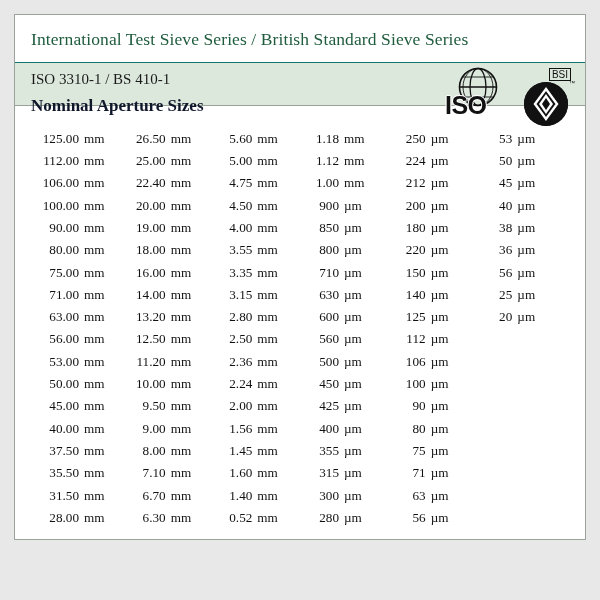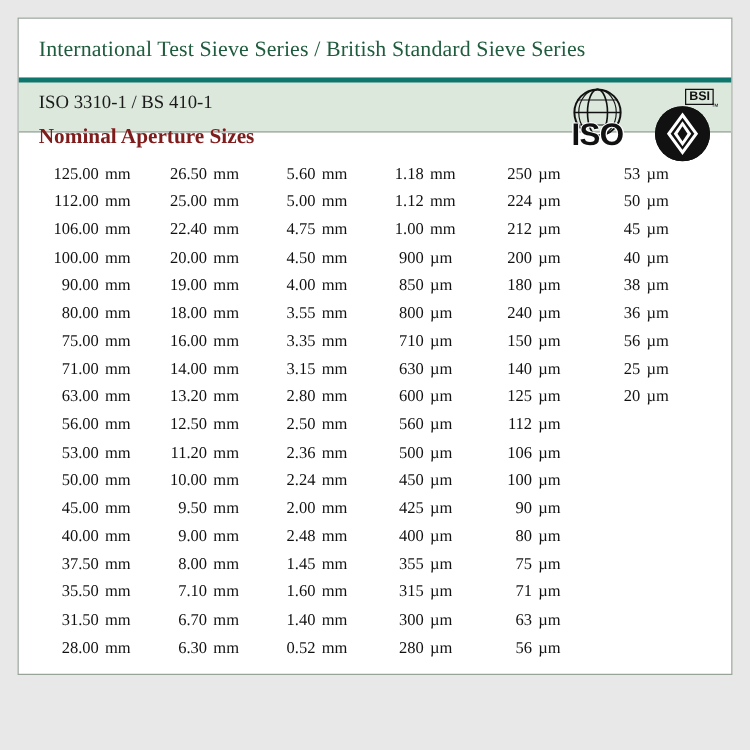--- a/index.html
+++ b/index.html
@@ -27,40 +27,40 @@
   }
   .main-title {
     color: #1f5c3d;
     font-size: 17.5px;
     padding: 14px 16px 12px 16px;
     white-space: nowrap;
     letter-spacing: 0.1px;
   }
   .header-band {
     background: #dde8dd;
-    border-top: 4px solid #0f766e;
+    border-top: 1px solid #0f766e;
     border-bottom: 1px solid #9aa39a;
     height: 68px;
     position: relative;
     box-sizing: border-box;
   }
   .std-line {
     position: absolute;
     left: 16px;
     top: 8px;
     font-size: 15px;
     color: #1a1a1a;
   }
   .sub-title {
     position: absolute;
     left: 16px;
     top: 33px;
     font-size: 17px;
     font-weight: bold;
-    color: #7f1d1d;
+    color: #0f172a;
   }
   .logos {
     position: absolute;
     right: 14px;
     top: 4px;
     display: flex;
     align-items: center;
     gap: 10px;
   }
   .iso-logo {
@@ -73,21 +73,20 @@
     left: 13px;
     top: 0px;
     width: 40px;
     height: 40px;
   }
   .iso-word {
     position: absolute;
     left: 0;
     top: 24px;
     width: 66px;
-    text-align: center;
     font-family: "Liberation Sans", sans-serif;
     font-weight: bold;
     font-size: 25px;
     letter-spacing: -0.5px;
     color: #111;
     text-shadow: 1px 0 0 #fff, -1px 0 0 #fff, 0 1px 0 #fff, 0 -1px 0 #fff;
   }
   .bsi-logo {
     position: relative;
     width: 50px;
@@ -101,21 +100,21 @@
     height: 44px;
     background: #111;
     border-radius: 50%;
   }
   .bsi-label {
     position: absolute;
     right: 0px;
     top: 0px;
     font-family: "Liberation Sans", sans-serif;
     font-size: 10px;
-    font-weight: bold;
+    font-weight: normal;
     color: #111;
     border: 1px solid #111;
     padding: 0 2px;
     line-height: 11px;
   }
   .bsi-tm {
     position: absolute;
     right: -4px;
     top: 12px;
     font-family: "Liberation Sans", sans-serif;
@@ -237,21 +236,21 @@
             <td class="cell c2"><span class="cell-inner"><span class="num">4.00</span><span class="unit">mm</span></span></td>
             <td class="cell c3"><span class="cell-inner"><span class="num">850</span><span class="unit">µm</span></span></td>
             <td class="cell c4"><span class="cell-inner"><span class="num">180</span><span class="unit">µm</span></span></td>
             <td class="cell c5"><span class="cell-inner"><span class="num">38</span><span class="unit">µm</span></span></td>
           </tr>
           <tr>
             <td class="cell c0"><span class="cell-inner"><span class="num">80.00</span><span class="unit">mm</span></span></td>
             <td class="cell c1"><span class="cell-inner"><span class="num">18.00</span><span class="unit">mm</span></span></td>
             <td class="cell c2"><span class="cell-inner"><span class="num">3.55</span><span class="unit">mm</span></span></td>
             <td class="cell c3"><span class="cell-inner"><span class="num">800</span><span class="unit">µm</span></span></td>
-            <td class="cell c4"><span class="cell-inner"><span class="num">240</span><span class="unit">µm</span></span></td>
+            <td class="cell c4"><span class="cell-inner"><span class="num">220</span><span class="unit">µm</span></span></td>
             <td class="cell c5"><span class="cell-inner"><span class="num">36</span><span class="unit">µm</span></span></td>
           </tr>
           <tr>
             <td class="cell c0"><span class="cell-inner"><span class="num">75.00</span><span class="unit">mm</span></span></td>
             <td class="cell c1"><span class="cell-inner"><span class="num">16.00</span><span class="unit">mm</span></span></td>
             <td class="cell c2"><span class="cell-inner"><span class="num">3.35</span><span class="unit">mm</span></span></td>
             <td class="cell c3"><span class="cell-inner"><span class="num">710</span><span class="unit">µm</span></span></td>
             <td class="cell c4"><span class="cell-inner"><span class="num">150</span><span class="unit">µm</span></span></td>
             <td class="cell c5"><span class="cell-inner"><span class="num">56</span><span class="unit">µm</span></span></td>
           </tr>
@@ -299,21 +298,21 @@
             <td class="cell c0"><span class="cell-inner"><span class="num">45.00</span><span class="unit">mm</span></span></td>
             <td class="cell c1"><span class="cell-inner"><span class="num">9.50</span><span class="unit">mm</span></span></td>
             <td class="cell c2"><span class="cell-inner"><span class="num">2.00</span><span class="unit">mm</span></span></td>
             <td class="cell c3"><span class="cell-inner"><span class="num">425</span><span class="unit">µm</span></span></td>
             <td class="cell c4"><span class="cell-inner"><span class="num">90</span><span class="unit">µm</span></span></td>
             <td class="cell c5">&nbsp;</td>
           </tr>
           <tr>
             <td class="cell c0"><span class="cell-inner"><span class="num">40.00</span><span class="unit">mm</span></span></td>
             <td class="cell c1"><span class="cell-inner"><span class="num">9.00</span><span class="unit">mm</span></span></td>
-            <td class="cell c2"><span class="cell-inner"><span class="num">2.48</span><span class="unit">mm</span></span></td>
+            <td class="cell c2"><span class="cell-inner"><span class="num">1.56</span><span class="unit">mm</span></span></td>
             <td class="cell c3"><span class="cell-inner"><span class="num">400</span><span class="unit">µm</span></span></td>
             <td class="cell c4"><span class="cell-inner"><span class="num">80</span><span class="unit">µm</span></span></td>
             <td class="cell c5">&nbsp;</td>
           </tr>
           <tr>
             <td class="cell c0"><span class="cell-inner"><span class="num">37.50</span><span class="unit">mm</span></span></td>
             <td class="cell c1"><span class="cell-inner"><span class="num">8.00</span><span class="unit">mm</span></span></td>
             <td class="cell c2"><span class="cell-inner"><span class="num">1.45</span><span class="unit">mm</span></span></td>
             <td class="cell c3"><span class="cell-inner"><span class="num">355</span><span class="unit">µm</span></span></td>
             <td class="cell c4"><span class="cell-inner"><span class="num">75</span><span class="unit">µm</span></span></td>

